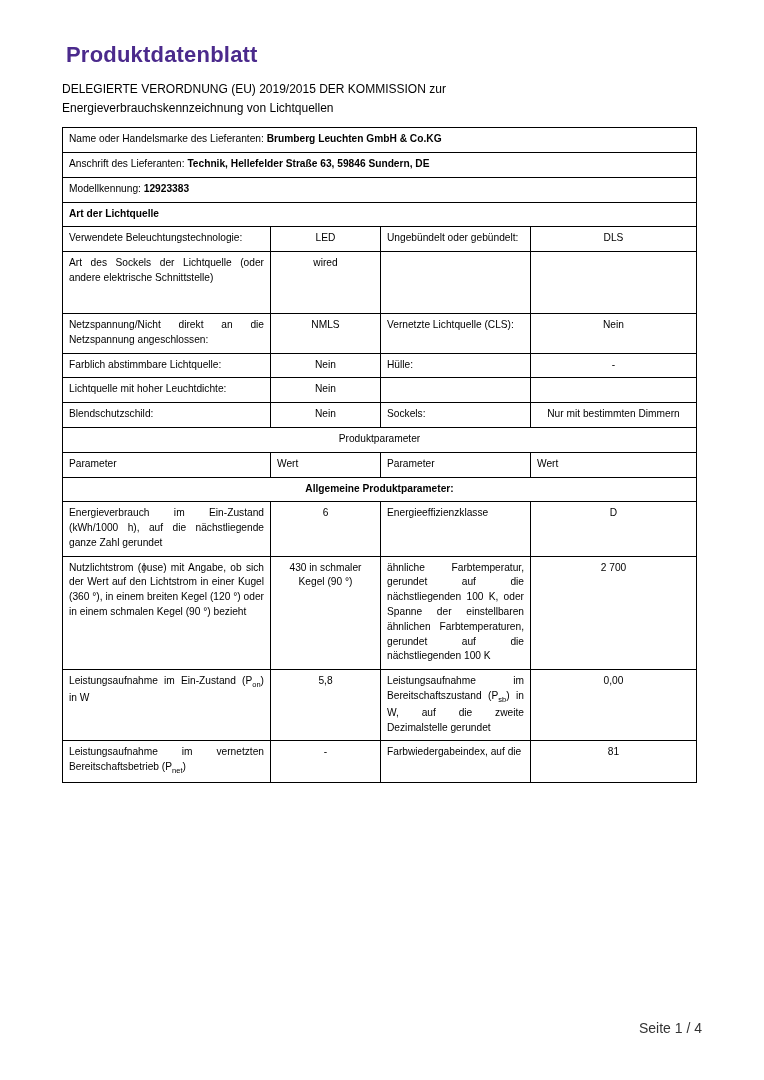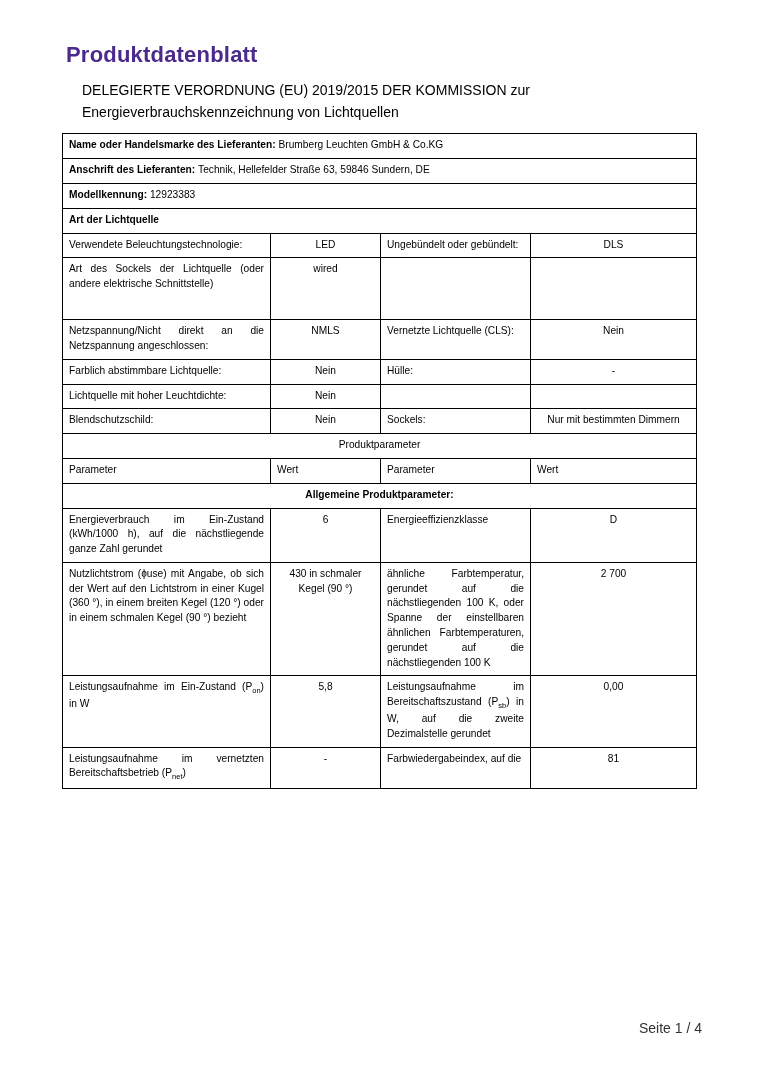--- a/index.html
+++ b/index.html
@@ -22,23 +22,23 @@
     position: relative;
   }
   .title {
     font-size: 22px;
     font-weight: bold;
     color: #4b2a8c;
     margin: 8px 0 12px 4px;
     letter-spacing: 0.2px;
   }
   .subtitle {
-    font-size: 14px;
+    font-size: 12px;
     line-height: 1.55;
-    margin: 0 0 10px 20px;
+    margin: 0 0 10px 0;
     color: #000;
   }
   table.doc {
     border-collapse: collapse;
     width: 634px;
     table-layout: fixed;
   }
   table.doc td {
     border: 1px solid #000;
     vertical-align: top;
@@ -50,24 +50,24 @@
     font-weight: bold;
   }
   td.center {
     text-align: center;
   }
   td.just {
     text-align: justify;
     text-justify: inter-word;
   }
   .hdrlabel {
-    font-weight: bold;
+    font-weight: normal;
   }
   .hdrvalue {
-    font-weight: normal;
+    font-weight: bold;
   }
   .footer {
     position: absolute;
     right: 62px;
     bottom: 44px;
     font-size: 14px;
     color: #333;
   }
   sub {
     font-size: 7.5px;

